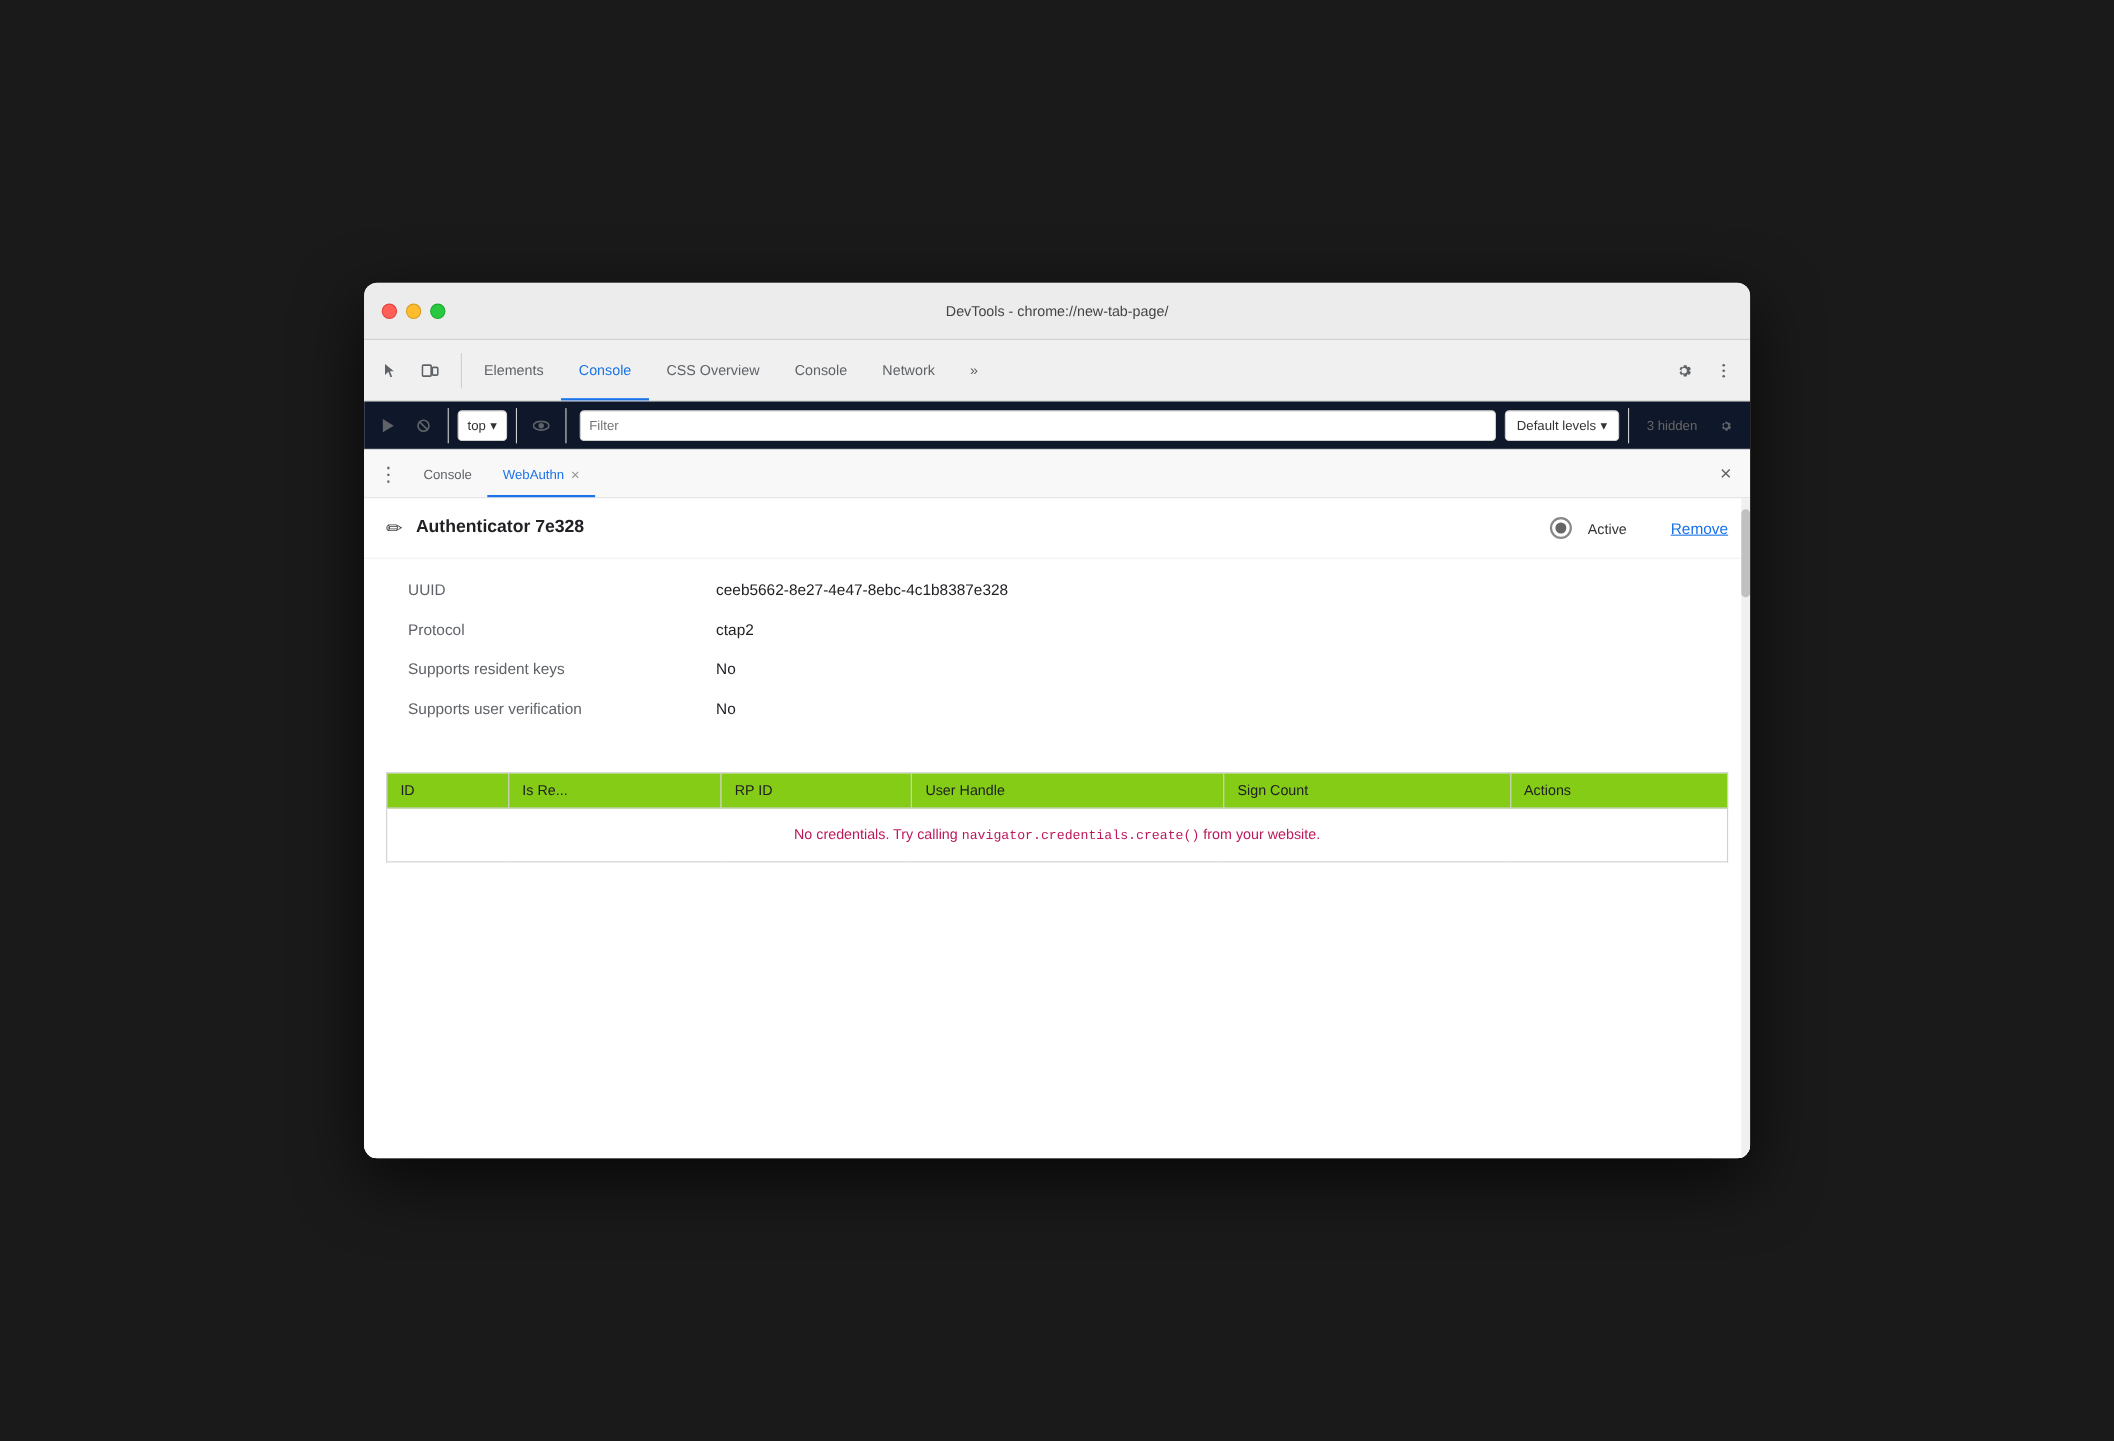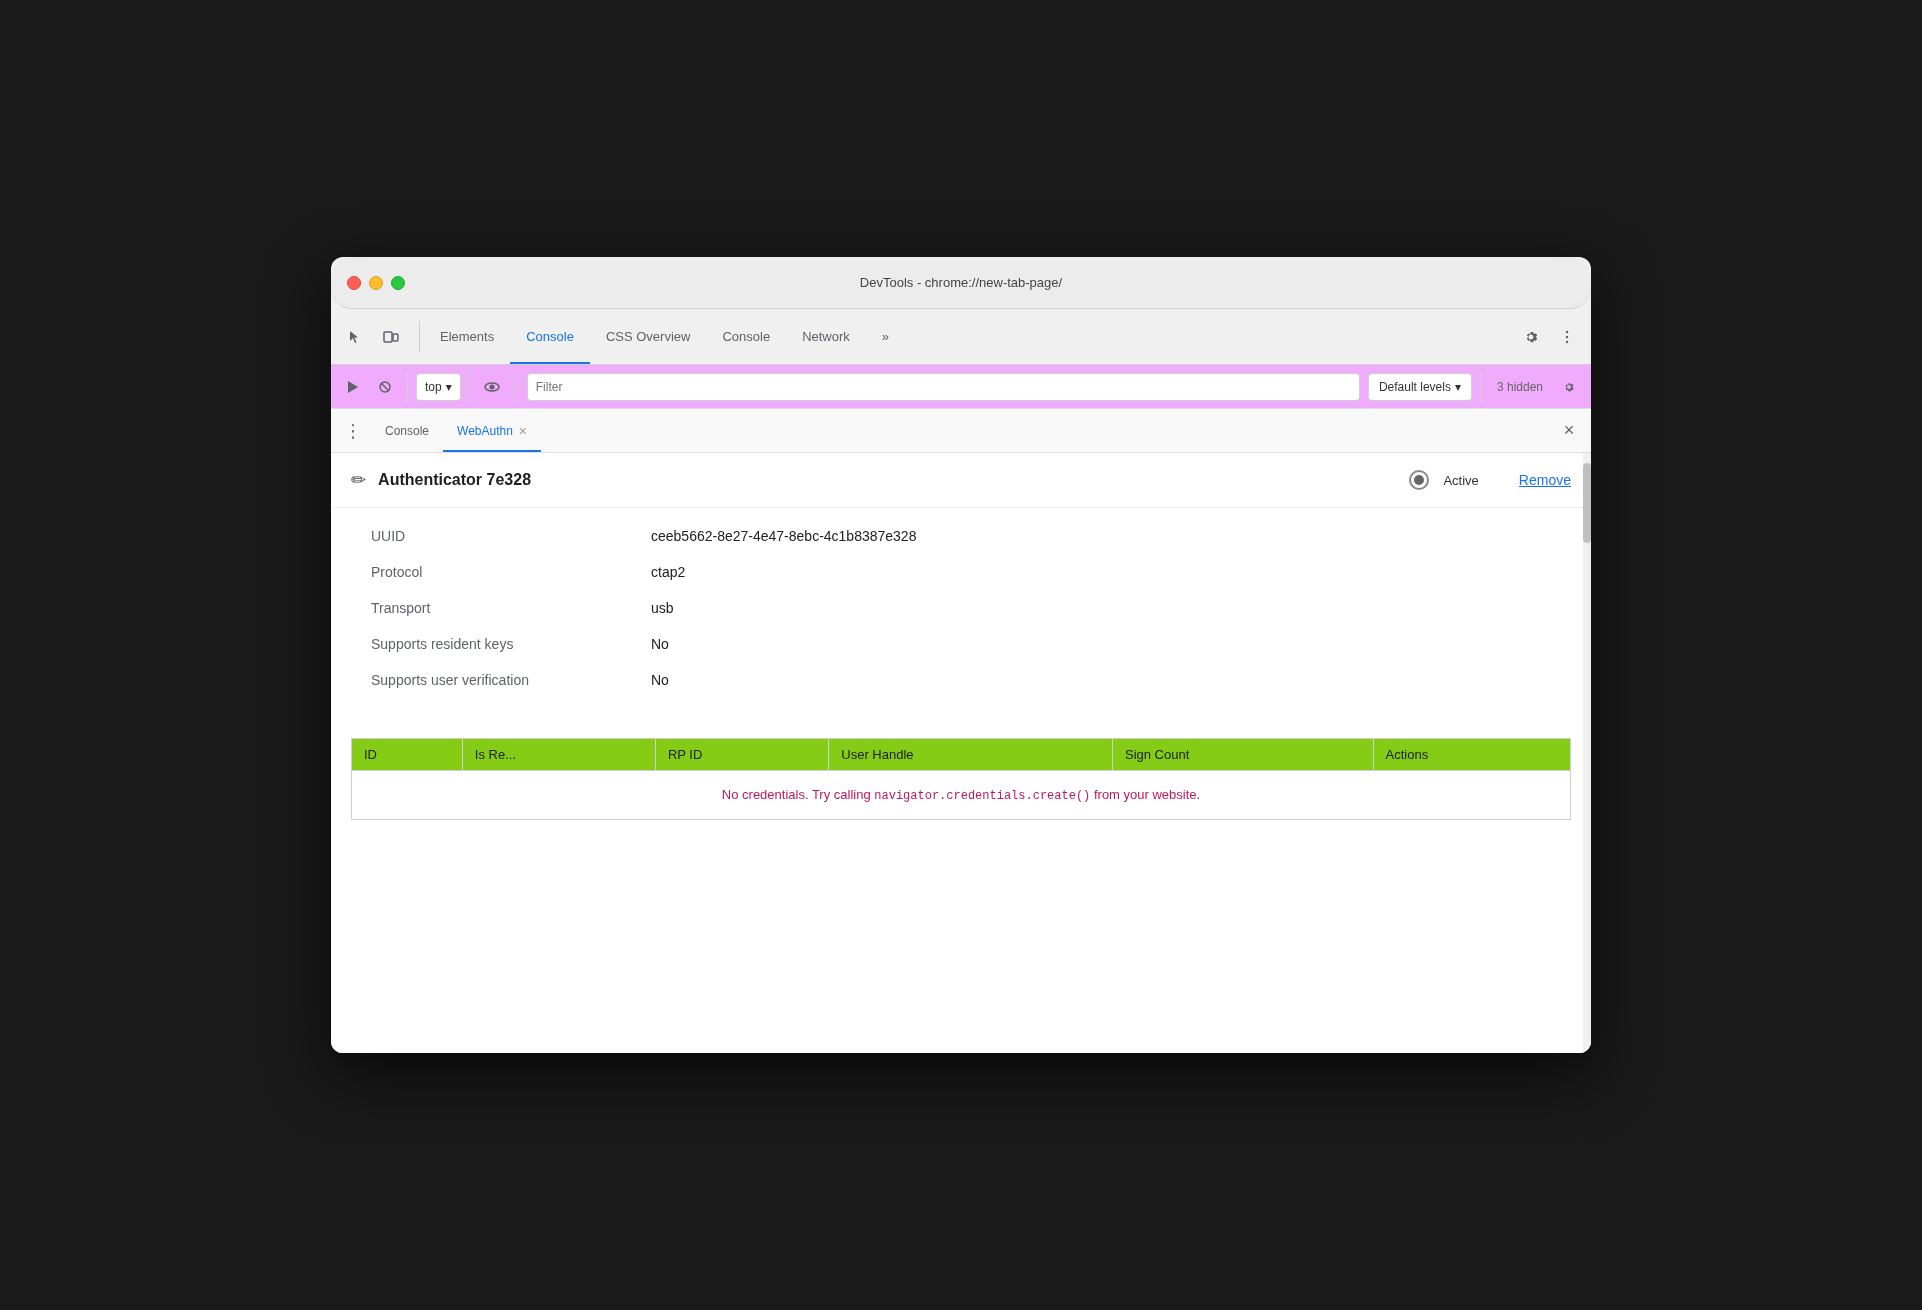--- a/index.html
+++ b/index.html
@@ -19,21 +19,20 @@
       overflow: hidden;
     }
     .titlebar {
       background: #ececec;
       height: 52px;
       display: flex;
       align-items: center;
       padding: 5px 16px;
       border-bottom: 1px solid #d0d0d0;
       position: relative;
-      border-radius: 21px;
     }
     .titlebar-title {
       position: absolute;
       left: 50%;
       transform: translateX(-50%);
       font-size: 13px;
       color: #444;
     }
     .traffic-lights {
       display: flex;
@@ -133,21 +132,21 @@
       font-size: 18px;
       border-radius: 4px;
     }
 
     
     .console-toolbar {
       display: flex;
       align-items: center;
       height: 44px;
       border-bottom: 1px solid #e0e0e0;
-      background: #f0abfc;
+      background: #0f172a;
       padding: 0 8px;
       gap: 4px;
     }
     .console-icon-btn {
       width: 28px;
       height: 28px;
       display: flex;
       align-items: center;
       justify-content: center;
       border-radius: 4px;
@@ -559,24 +558,20 @@
         </div>
 
         <div class="properties-grid">
           <div class="prop-row">
             <span class="prop-label">UUID</span>
             <span class="prop-value">ceeb5662-8e27-4e47-8ebc-4c1b8387e328</span>
           </div>
           <div class="prop-row">
             <span class="prop-label">Protocol</span>
             <span class="prop-value">ctap2</span>
-          </div>
-          <div class="prop-row">
-            <span class="prop-label">Transport</span>
-            <span class="prop-value">usb</span>
           </div>
           <div class="prop-row">
             <span class="prop-label">Supports resident keys</span>
             <span class="prop-value">No</span>
           </div>
           <div class="prop-row">
             <span class="prop-label">Supports user verification</span>
             <span class="prop-value">No</span>
           </div>
         </div>

